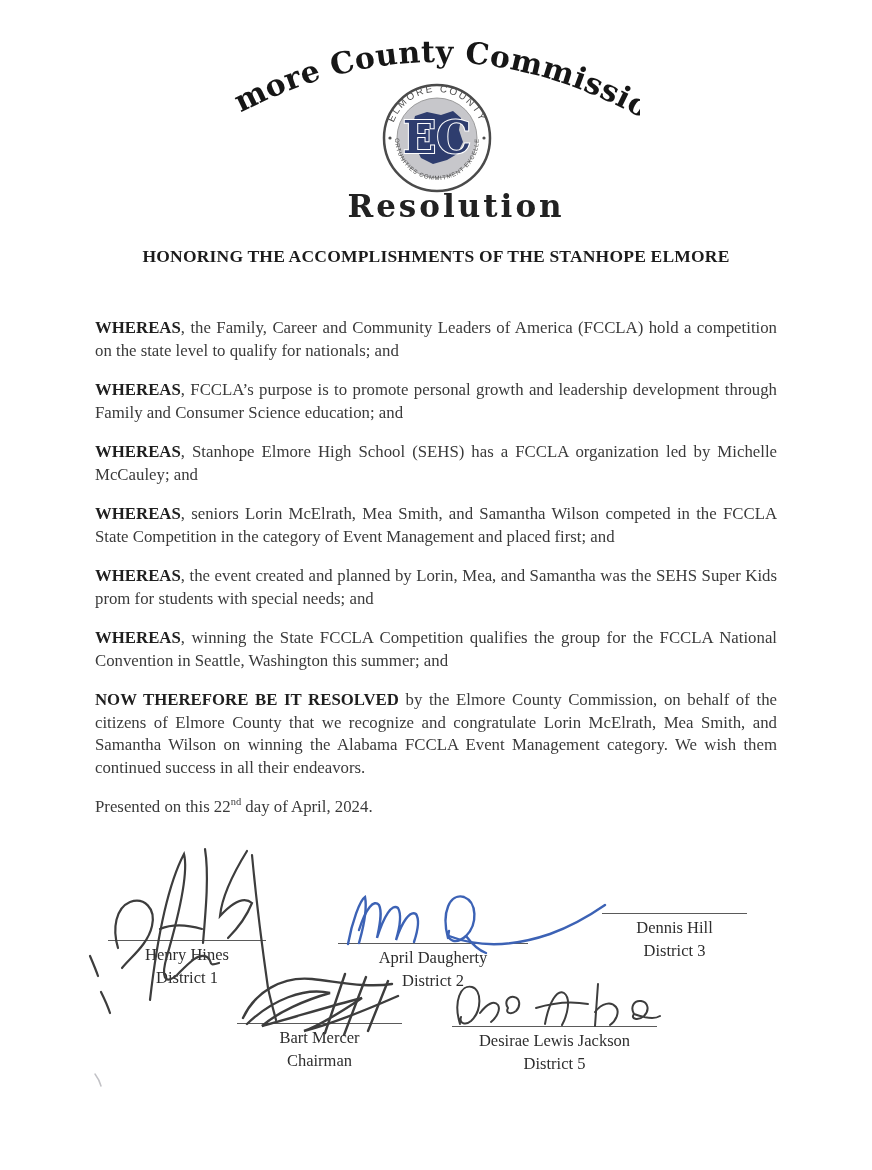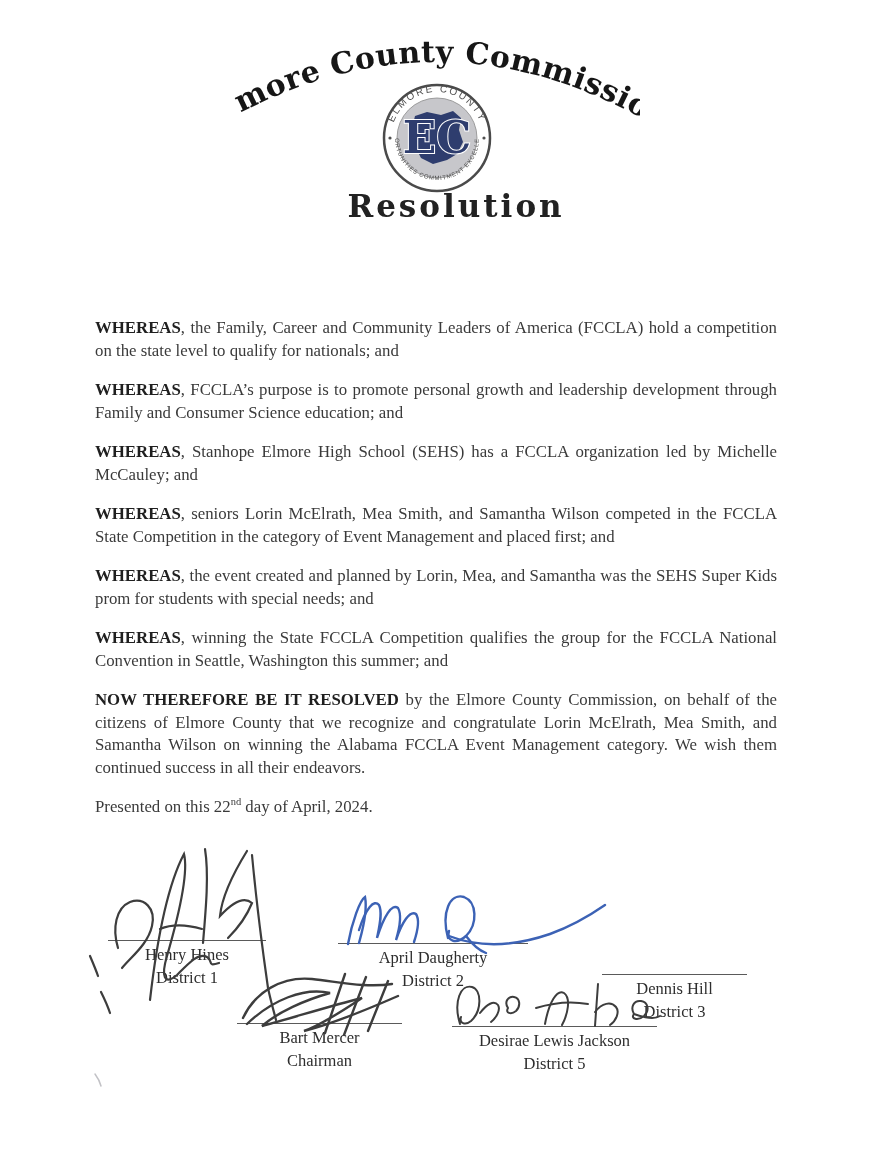--- a/index.html
+++ b/index.html
@@ -87,20 +87,21 @@
     <text font-family="Liberation Sans, sans-serif" font-size="6" letter-spacing="0.8" fill="#4f4f4f">
       <textPath href="#sealBot" startOffset="50%" text-anchor="middle">OPPORTUNITIES COMMITMENT EXCELLENCE</textPath>
     </text>
     <circle cx="9" cy="56" r="1.6" fill="#4f4f4f"></circle>
     <circle cx="103" cy="56" r="1.6" fill="#4f4f4f"></circle>
   </svg>
 
   <div class="resolution-label">Resolution</div>
 
   <div class="doc-title">
+    <div>HONORING THE ACCOMPLISHMENTS OF THE STANHOPE ELMORE</div>
   </div>
 
   <div class="body-text">
     <p><span class="lead">WHEREAS</span><span>, the Family, Career and Community Leaders of America (FCCLA) hold a competition on the state level to qualify for nationals; and</span></p>
     <p><span class="lead">WHEREAS</span><span>, FCCLA’s purpose is to promote personal growth and leadership development through Family and Consumer Science education; and</span></p>
     <p><span class="lead">WHEREAS</span><span>, Stanhope Elmore High School (SEHS) has a FCCLA organization led by Michelle McCauley; and</span></p>
     <p><span class="lead">WHEREAS</span><span>, seniors Lorin McElrath, Mea Smith, and Samantha Wilson competed in the FCCLA State Competition in the category of Event Management and placed first; and</span></p>
     <p><span class="lead">WHEREAS</span><span>, the event created and planned by Lorin, Mea, and Samantha was the SEHS Super Kids prom for students with special needs; and</span></p>
     <p><span class="lead">WHEREAS</span><span>, winning the State FCCLA Competition qualifies the group for the FCCLA National Convention in Seattle, Washington this summer; and</span></p>
     <p><span class="lead">NOW THEREFORE BE IT RESOLVED</span><span> by the Elmore County Commission, on behalf of the citizens of Elmore County that we recognize and congratulate Lorin McElrath, Mea Smith, and Samantha Wilson on winning the Alabama FCCLA Event Management category. We wish them continued success in all their endeavors.</span></p>
@@ -108,21 +109,21 @@
   </div>
 
   <div class="sig-col" style="left:108px; top:940px; width:158px;">
     <div>Henry Hines</div>
     <div>District 1</div>
   </div>
   <div class="sig-col" style="left:338px; top:943px; width:190px;">
     <div>April Daugherty</div>
     <div>District 2</div>
   </div>
-  <div class="sig-col" style="left:602px; top:974px; width:145px;">
+  <div class="sig-col" style="left:602px; top:913px; width:145px;">
     <div>Dennis Hill</div>
     <div>District 3</div>
   </div>
 
   <div class="sig-col" style="left:237px; top:1023px; width:165px;">
     <div>Bart Mercer</div>
     <div>Chairman</div>
   </div>
   <div class="sig-col" style="left:452px; top:1026px; width:205px;">
     <div>Desirae Lewis Jackson</div>

